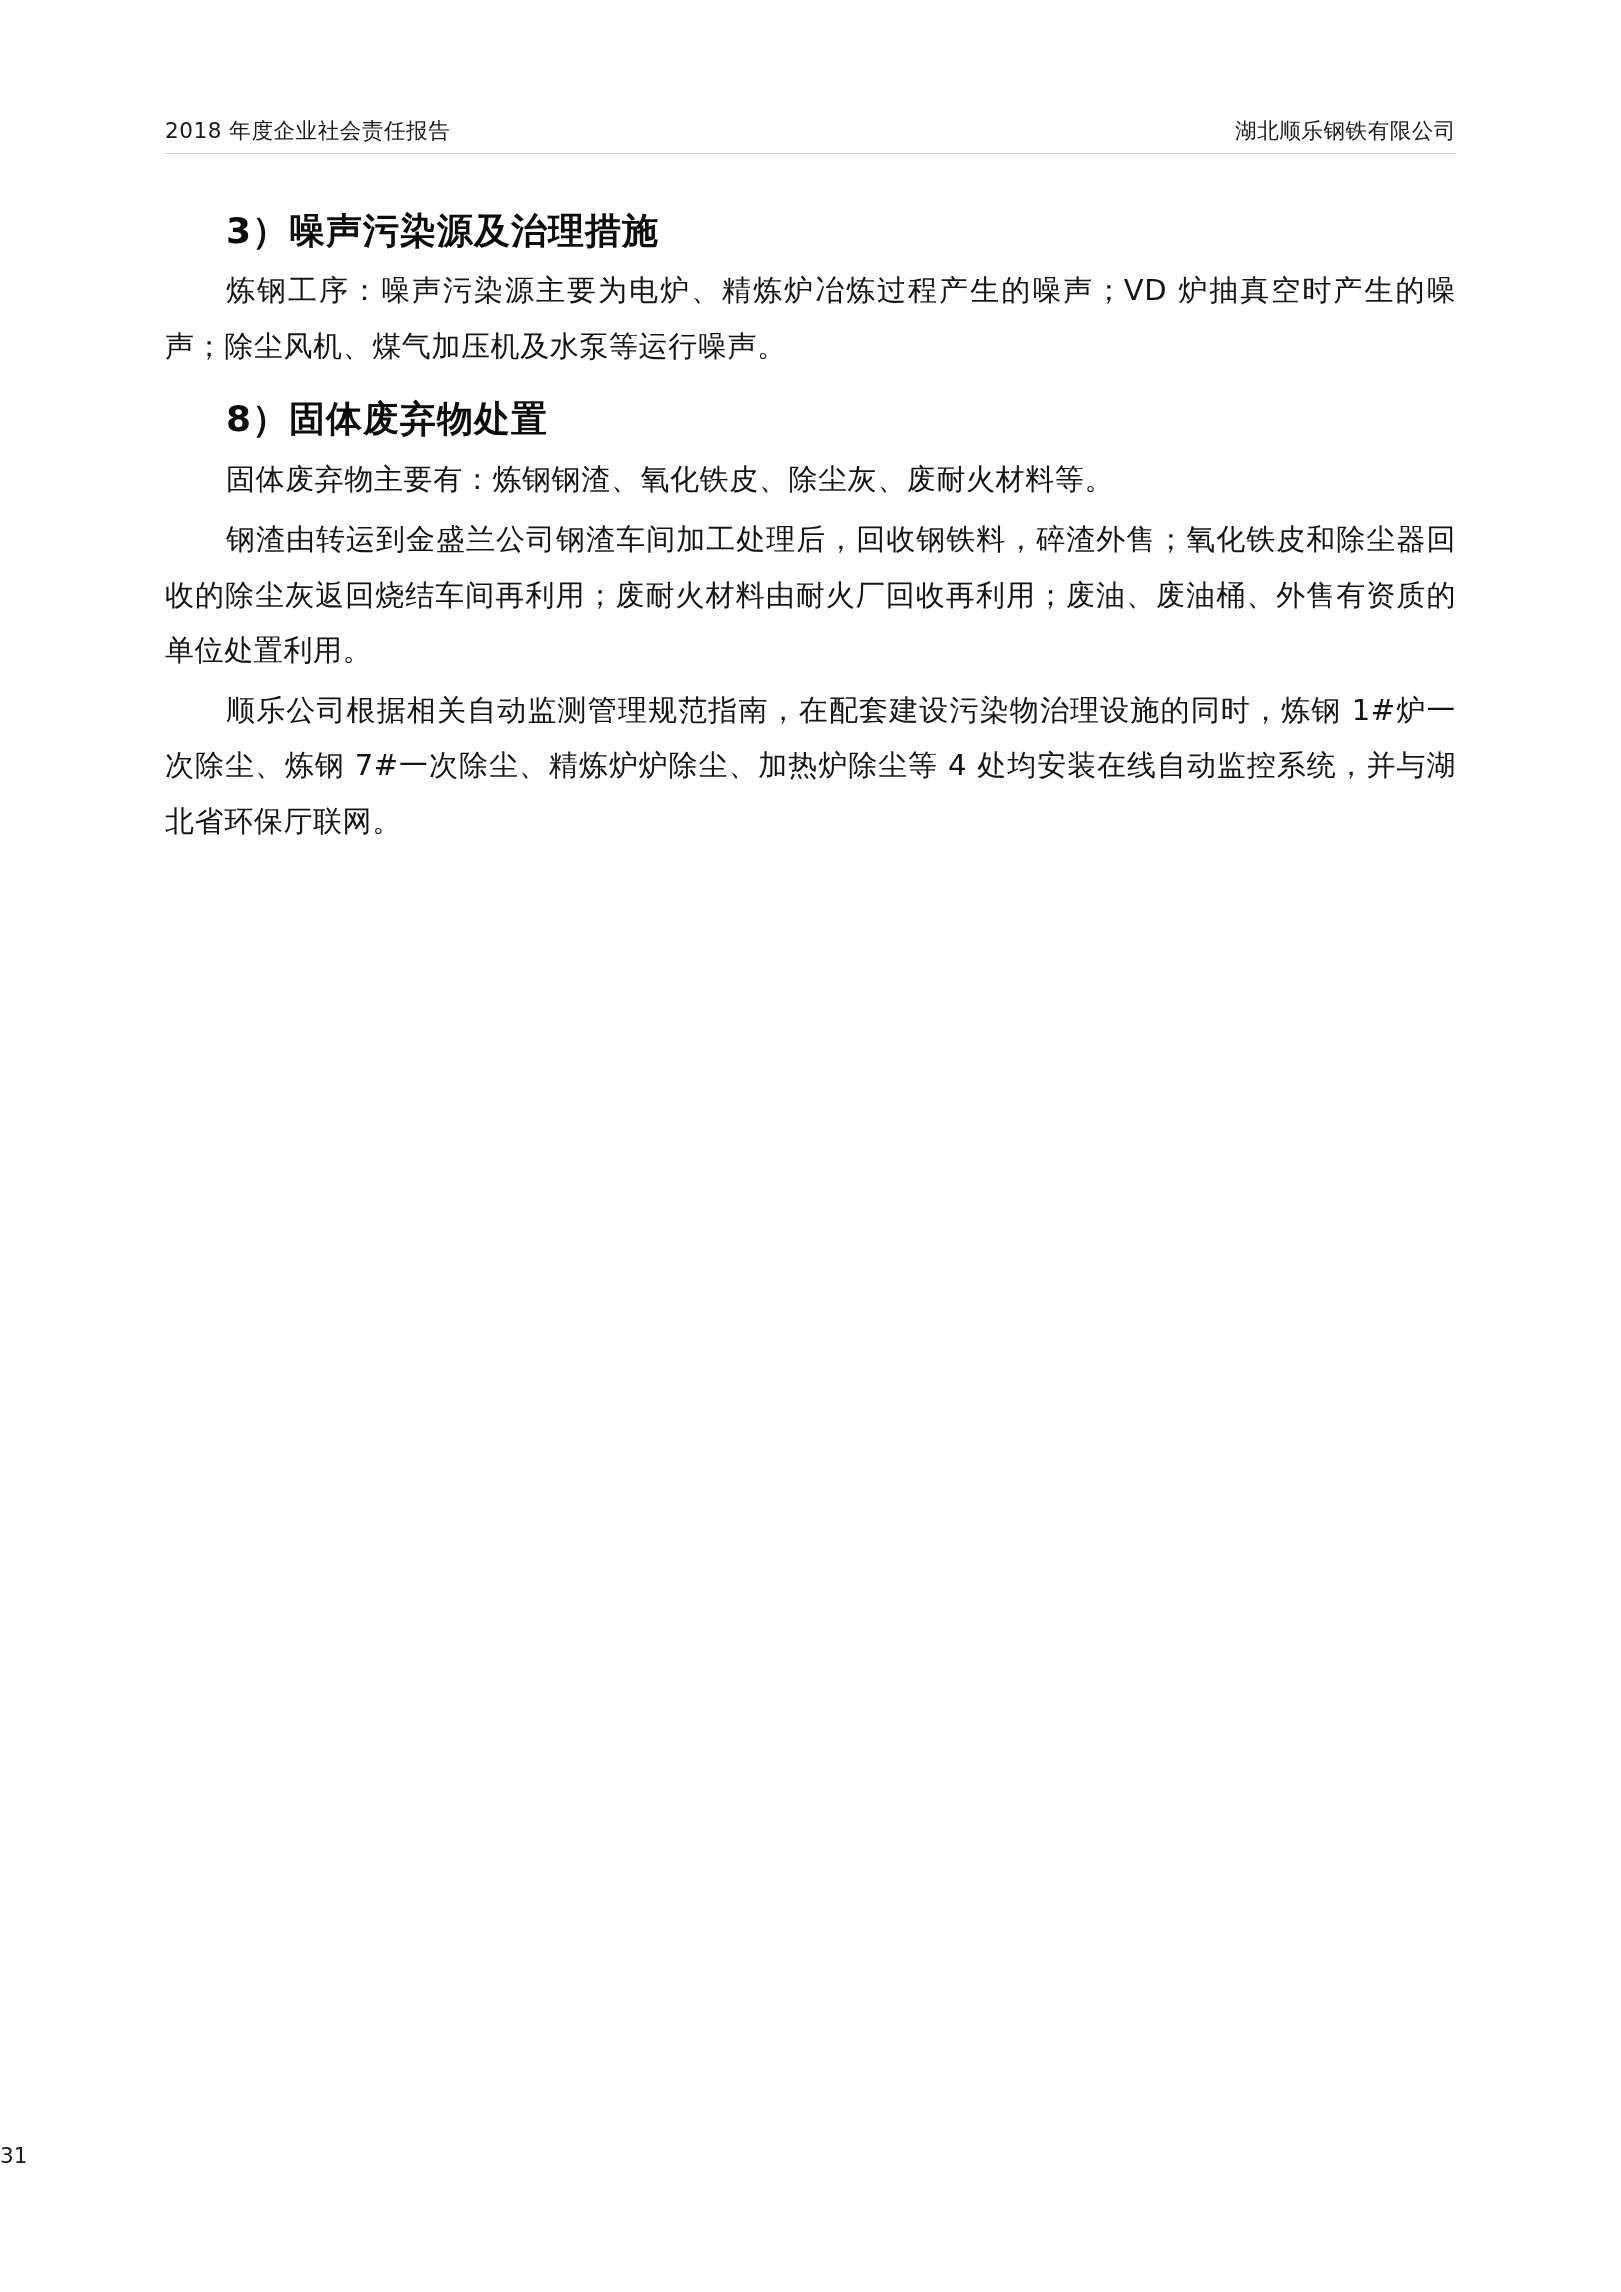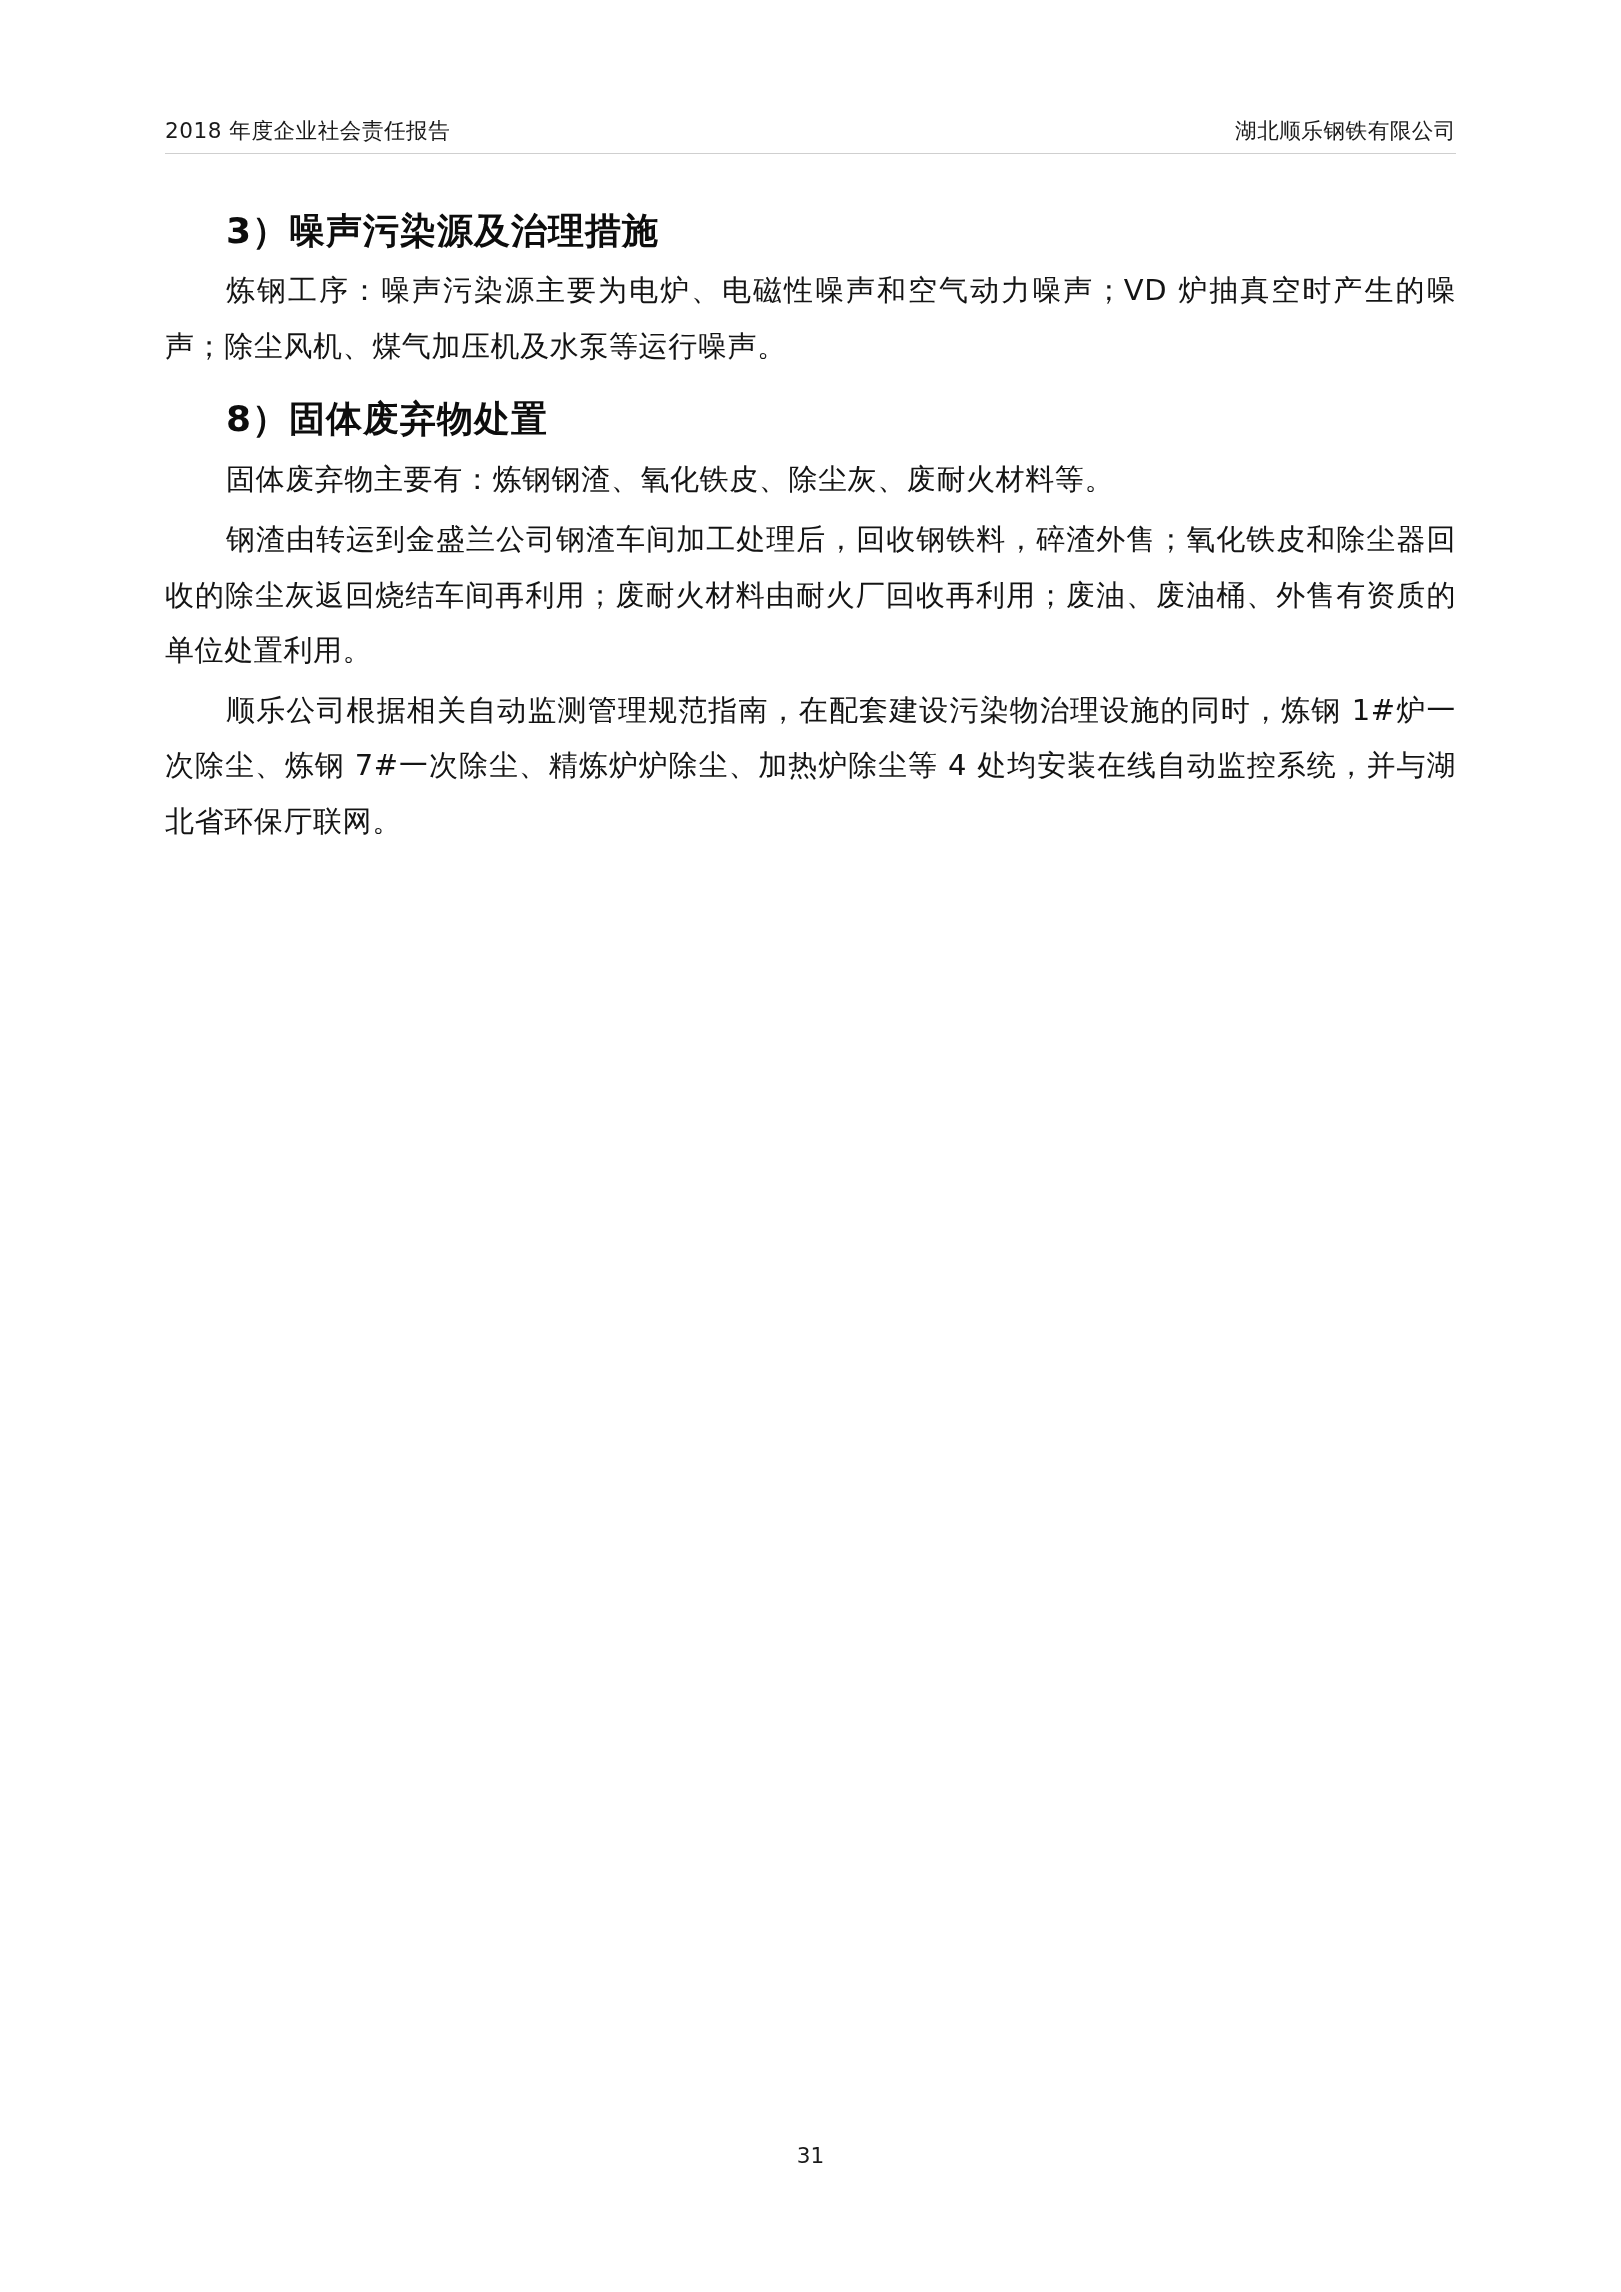--- a/index.html
+++ b/index.html
@@ -60,41 +60,41 @@
     text-indent: 61px;
     text-align: justify;
     letter-spacing: 0.6px;
     color: #141414;
   }
   .page-number {
     position: absolute;
     bottom: 125px;
     left: 0;
     width: 100%;
-    text-align: center;
+    text-align: left;
     font-family: "DejaVu Sans", sans-serif;
     font-size: 21.6px;
     color: #1a1a1a;
   }
 </style>
 </head>
 <body>
 
 <div class="page">
 
   <div class="header">
     <span>2018 年度企业社会责任报告</span>
     <span>湖北顺乐钢铁有限公司</span>
   </div>
   <div class="header-rule"></div>
 
   <div class="content">
 
     <h2 class="section-title">3）噪声污染源及治理措施</h2>
-    <p class="body-text">炼钢工序：噪声污染源主要为电炉、电磁性噪声和空气动力噪声；VD 炉抽真空时产生的噪声；除尘风机、煤气加压机及水泵等运行噪声。</p>
+    <p class="body-text">炼钢工序：噪声污染源主要为电炉、精炼炉冶炼过程产生的噪声；VD 炉抽真空时产生的噪声；除尘风机、煤气加压机及水泵等运行噪声。</p>
 
     <h2 class="section-title">8）固体废弃物处置</h2>
     <p class="body-text">固体废弃物主要有：炼钢钢渣、氧化铁皮、除尘灰、废耐火材料等。</p>
     <p class="body-text">钢渣由转运到金盛兰公司钢渣车间加工处理后，回收钢铁料，碎渣外售；氧化铁皮和除尘器回收的除尘灰返回烧结车间再利用；废耐火材料由耐火厂回收再利用；废油、废油桶、外售有资质的单位处置利用。</p>
 
     <p class="body-text">顺乐公司根据相关自动监测管理规范指南，在配套建设污染物治理设施的同时，炼钢 1#炉一次除尘、炼钢 7#一次除尘、精炼炉炉除尘、加热炉除尘等 4 处均安装在线自动监控系统，并与湖北省环保厅联网。</p>
 
   </div>
 
   <div class="page-number">31</div>

